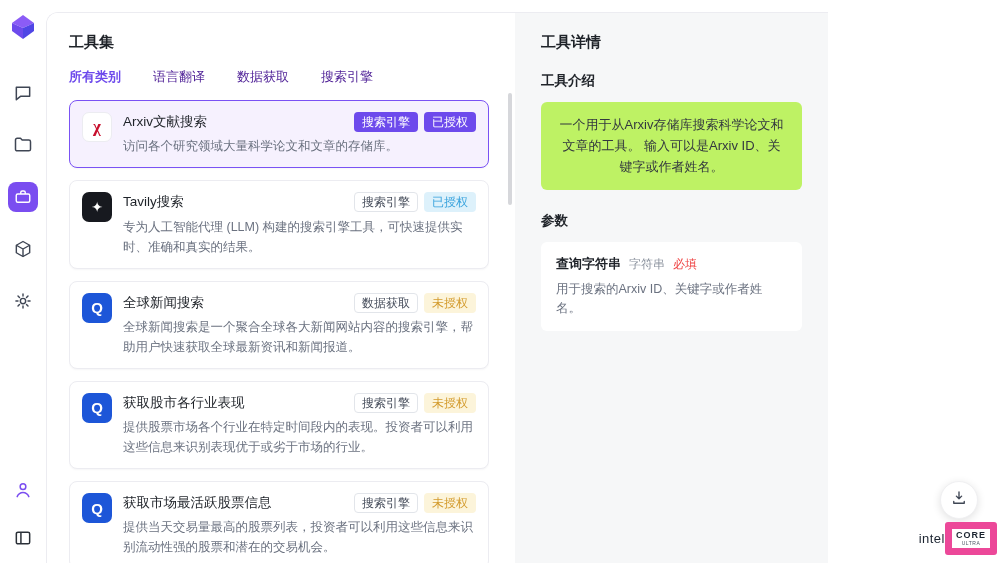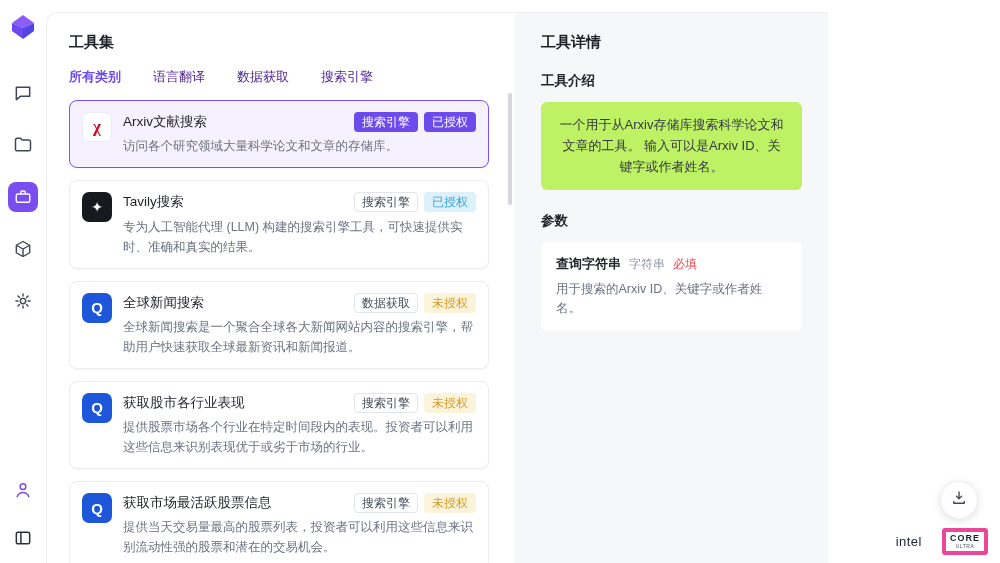--- a/index.html
+++ b/index.html
@@ -63,24 +63,24 @@
   .param-head { display:flex; align-items:center; gap:8px; }
   .param-name { font-size:13px; font-weight:bold; }
   .param-type { font-size:12px; color:#8a919d; }
   .param-required { font-size:12px; color:#ef4444; }
   .param-desc { font-size:12.5px; color:#6b7280; margin-top:7px; line-height:1.5; }
 
   
   .fab { position:absolute; right:22px; bottom:44px; width:38px; height:38px; border-radius:50%;
          background:#fff; box-shadow:0 2px 8px rgba(0,0,0,.12); display:flex; align-items:center;
          justify-content:center; cursor:pointer; border:1px solid #f0f0f2; }
-  .intel-badge { position:absolute; right:12px; bottom:8px; display:flex; align-items:center;
-                 gap:20px; color:#1b2430; }
+  .intel-badge { position:absolute; right:3px; bottom:8px; display:flex; align-items:center;
+                 gap:0; color:#1b2430; }
   .intel-word { font-size:13px; letter-spacing:.5px; }
-  .core-box { border:4px solid #ec4899; border-radius:3px; padding:2px 4px 1px; text-align:center; }
+  .core-box { border:7px solid #ec4899; border-radius:3px; padding:2px 4px 1px; text-align:center; }
   .core-word { font-size:9px; font-weight:bold; letter-spacing:1px; display:block; line-height:1; }
   .core-sub  { font-size:5px; letter-spacing:.5px; display:block; line-height:1.4; color:#4b5563; }
 </style>
 </head>
 <body>
 
 <div class="app">
 
   <div class="rail">
     <div class="rail-logo">

